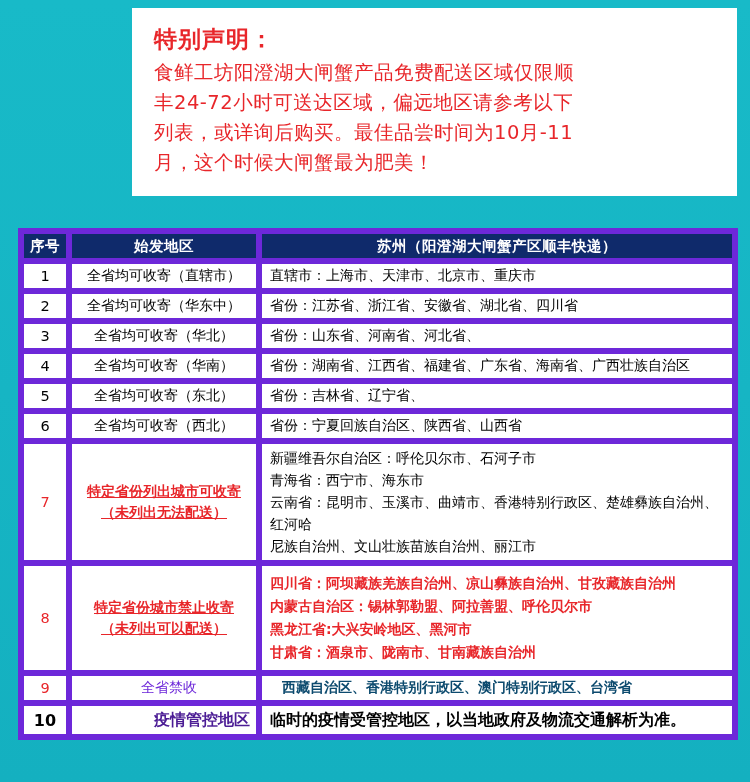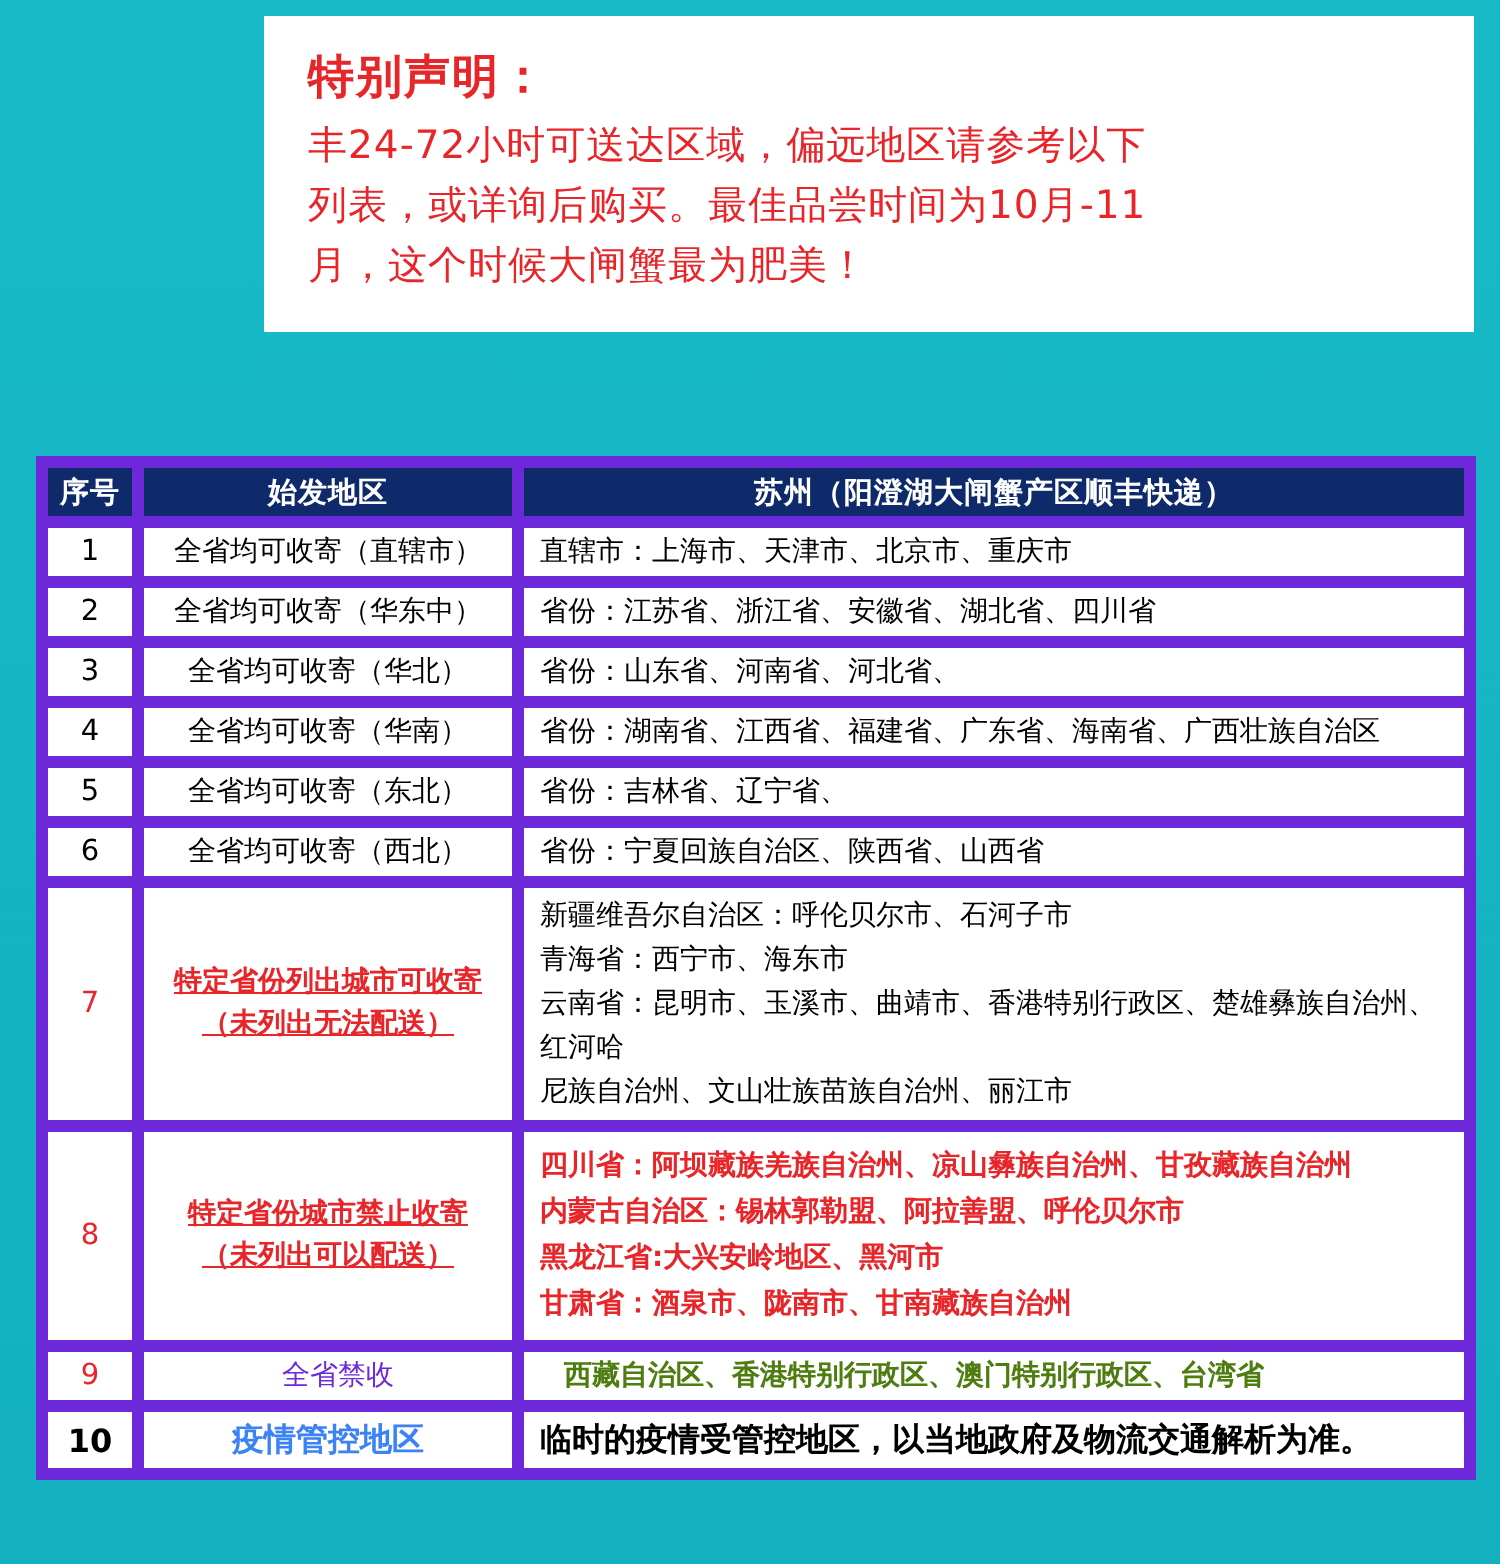--- a/index.html
+++ b/index.html
@@ -22,21 +22,21 @@
     background: linear-gradient(180deg, #18bac8 0%, #16b5c4 50%, #14b0c0 100%);
     padding: 0;
   }
 
   
   .notice {
     position: absolute;
     left: 132px;
     top: 8px;
     width: 605px;
-    height: 158px;
+    height: 188px;
     background: #ffffff;
     padding: 16px 18px 10px 22px;
   }
   .notice-title {
     color: #e8262a;
     font-size: 23px;
     font-weight: bold;
     line-height: 30px;
     letter-spacing: 1px;
     margin-bottom: 4px;
@@ -113,35 +113,36 @@
   }
   .row-tall td { height: 96px; }
   .row-tall2 td { height: 110px; }
 
   .last-row td {
     height: 34px;
     font-size: 16px;
     font-weight: bold;
   }
   .last-row .c-no { color: #000; font-size: 16px; font-weight: bold; }
-  .last-row .c-origin { color: #3b82f6; }
+  .last-row .c-origin { color: #4c1d95; text-align: right; }
   .last-row .c-dest { color: #000; }
 
   .row9 td { height: 30px; }
   .row9 .c-origin { color: #6d28d9; font-weight: normal; padding-left: 16px; }
-  .row9 .c-dest { color: #4d7c0f; font-weight: bold; padding-left: 20px; }
+  .row9 .c-dest { color: #0c4a6e; font-weight: bold; padding-left: 20px; }
 </style>
 </head>
 <body>
 
 <div class="page">
 
   <div class="notice">
     <div class="notice-title">特别声明：</div>
     <div class="notice-body">
+      <div>食鲜工坊阳澄湖大闸蟹产品免费配送区域仅限顺</div>
       <div>丰24-72小时可送达区域，偏远地区请参考以下</div>
       <div>列表，或详询后购买。最佳品尝时间为10月-11</div>
       <div>月，这个时候大闸蟹最为肥美！</div>
     </div>
   </div>
 
   <div class="table-wrap">
     <table class="grid">
       <colgroup>
         <col class="col-no">

